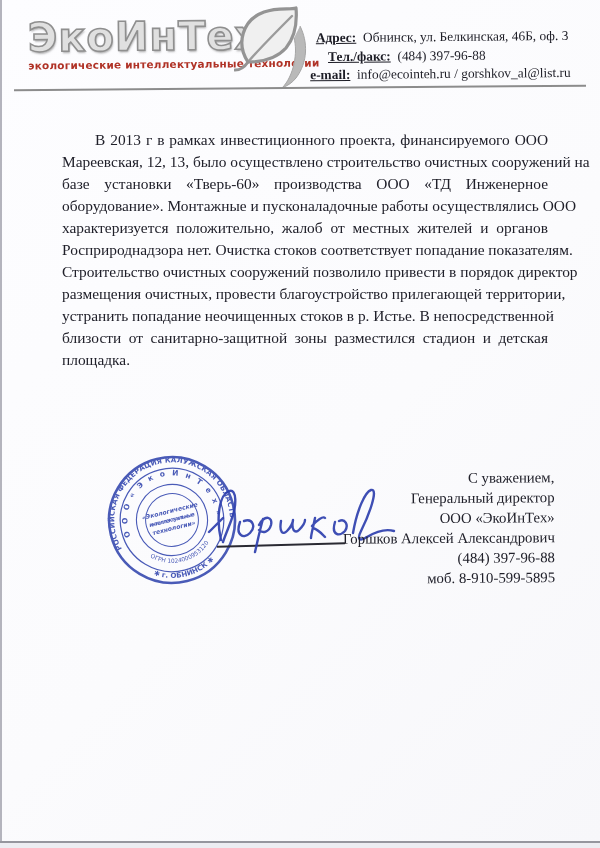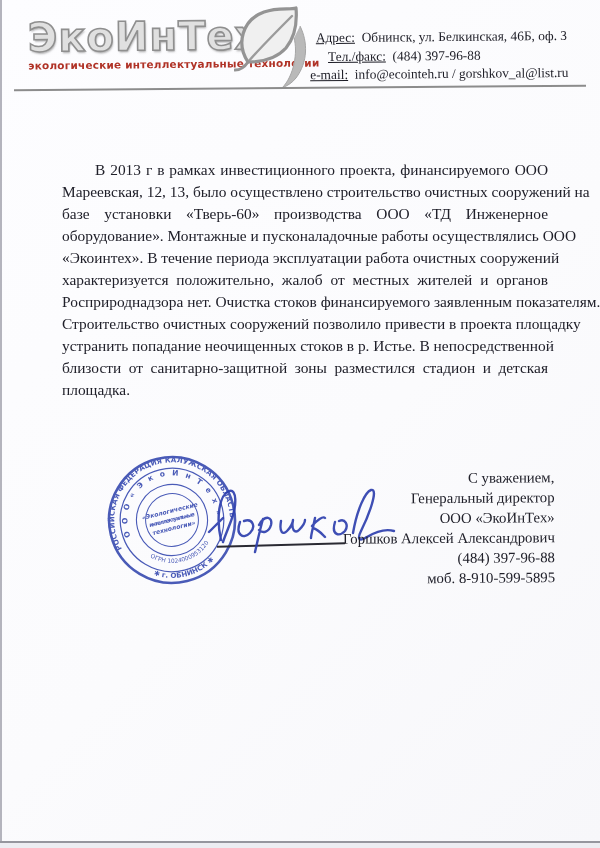--- a/index.html
+++ b/index.html
@@ -25,30 +25,30 @@
   }
   .tagline{
     font-family:"DejaVu Sans", sans-serif;font-weight:bold;font-size:10.5px;
     color:#b03226;letter-spacing:.2px;margin-top:0;white-space:nowrap;
   }
   .leaf-svg{position:absolute;left:234px;top:4px;}
 
   .contact{position:absolute;left:310px;top:28px;width:282px;font-size:13.4px;line-height:18.5px;transform:rotate(-0.5deg);}
   .contact .l1{padding-left:6px;}
   .contact .l2{padding-left:18px;}
-  .contact b u{font-weight:normal;}
+  .contact b u{font-weight:bold;}
   .divider{position:absolute;left:14px;top:87px;width:572px;height:2px;background:#8c8c8c;transform:rotate(-0.45deg);}
 
   
   .letter-body{
     position:absolute;left:62px;top:131px;width:486px;
     font-size:15.4px;color:#20202a;
   }
   .bline{height:22.05px;text-align:justify;text-align-last:justify;white-space:nowrap;}
-  .bline.first{padding-left:33px;margin-top:30px;}
+  .bline.first{padding-left:33px;}
   .bline.last{text-align-last:left;}
 
   
   .sig-block{
     position:absolute;right:45px;top:468px;text-align:right;
     font-size:14.8px;line-height:20px;color:#20202a;transform:rotate(-0.4deg);
   }
   .stamp{position:absolute;left:101px;top:449px;width:142px;height:142px;transform:rotate(-14deg);opacity:.92;}
   .sig-svg{position:absolute;left:206px;top:480px;}
   .sig-line{position:absolute;left:217px;top:544px;width:128px;height:1.6px;background:#2a2a33;transform:rotate(-1.6deg);}
@@ -89,24 +89,24 @@
     </div>
   </div>
 
   <div class="divider"></div>
 
   <div class="letter-body">
     <div class="bline first">В 2013 г в рамках инвестиционного проекта, финансируемого ООО</div>
     <div class="bline">Мареевская, 12, 13, было осуществлено строительство очистных сооружений на</div>
     <div class="bline">базе установки «Тверь-60» производства ООО «ТД Инженерное</div>
     <div class="bline">оборудование». Монтажные и пусконаладочные работы осуществлялись ООО</div>
-    <div class="bline">«Экоинтех». В течение периода эксплуатации работа очистных сооружений</div>
     <div class="bline">характеризуется положительно, жалоб от местных жителей и органов</div>
-    <div class="bline">Росприроднадзора нет. Очистка стоков финансируемого заявленным показателям.</div>
-    <div class="bline">Строительство очистных сооружений позволило привести в проекта площадку</div>
+    <div class="bline">Росприроднадзора нет. Очистка стоков соответствует попадание показателям.</div>
+    <div class="bline">Строительство очистных сооружений позволило привести в порядок директор</div>
+    <div class="bline">размещения очистных, провести благоустройство прилегающей территории,</div>
     <div class="bline">устранить попадание неочищенных стоков в р. Истье. В непосредственной</div>
     <div class="bline">близости от санитарно-защитной зоны разместился стадион и детская</div>
     <div class="bline last">площадка.</div>
   </div>
 
   <svg class="stamp" viewBox="0 0 140 140">
     <defs>
       <path id="arcOuterTop" d="M 16.4,89.5 A 57 57 0 1 1 123.6,89.5"></path>
       <path id="arcOuterBot" d="M 17.5,92.3 A 57 57 0 0 0 122.5,92.3"></path>
       <path id="arcMidTop" d="M 27.5,81.4 A 44 44 0 1 1 112.5,81.4"></path>

